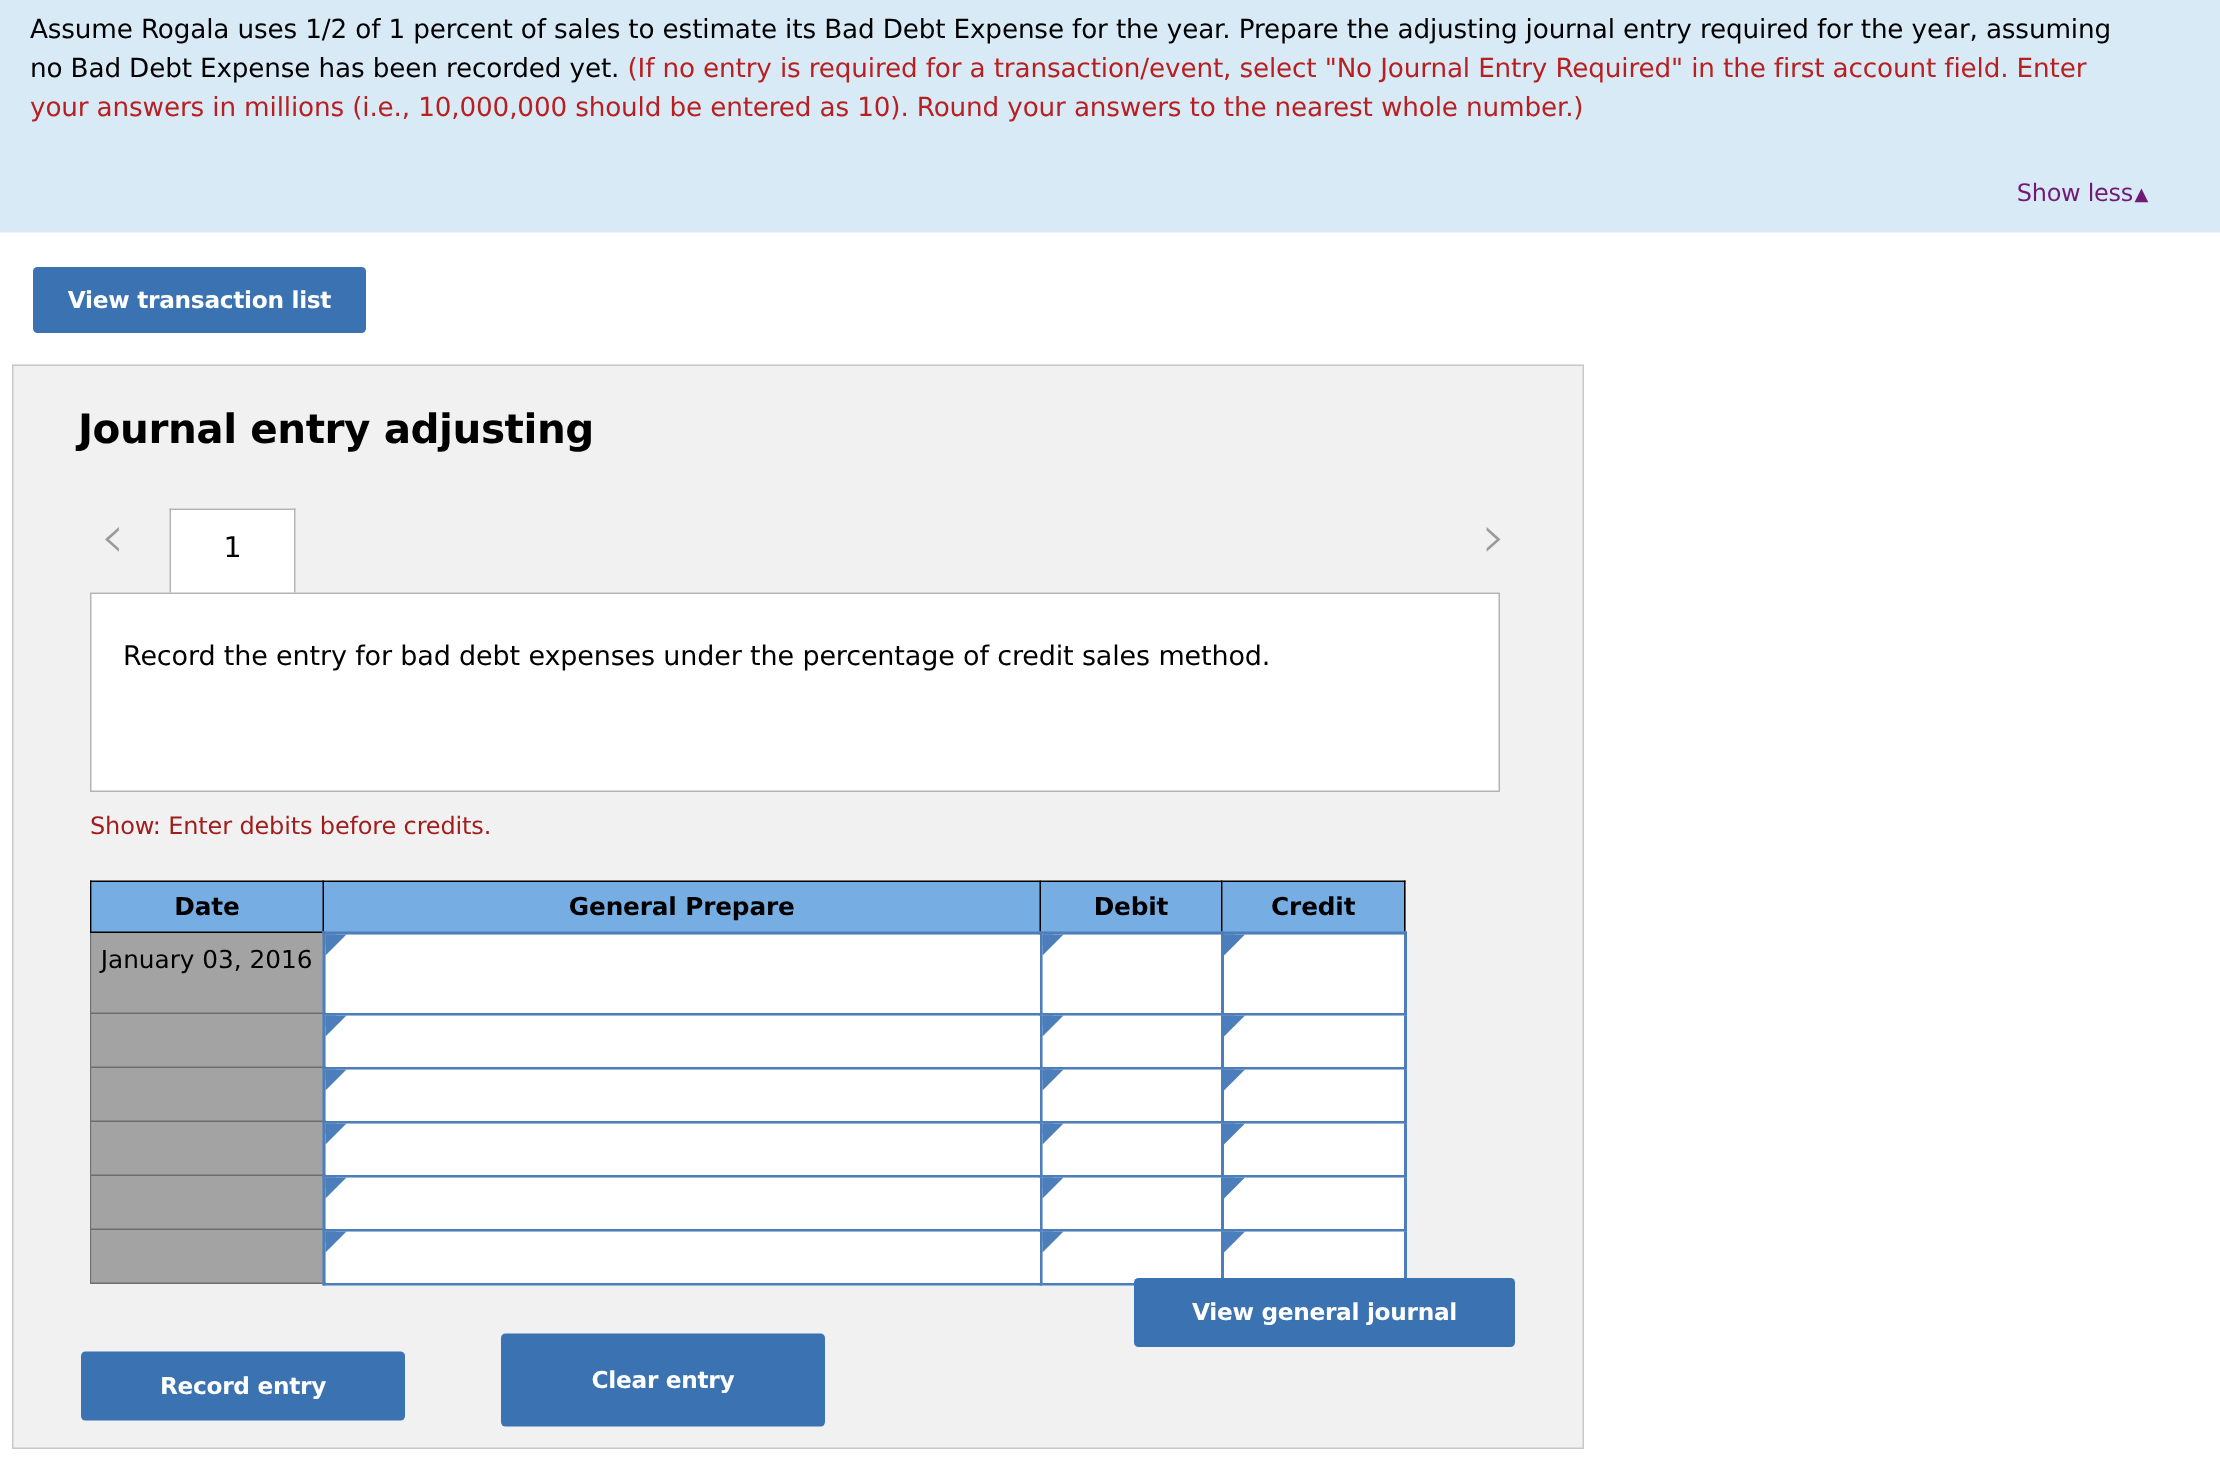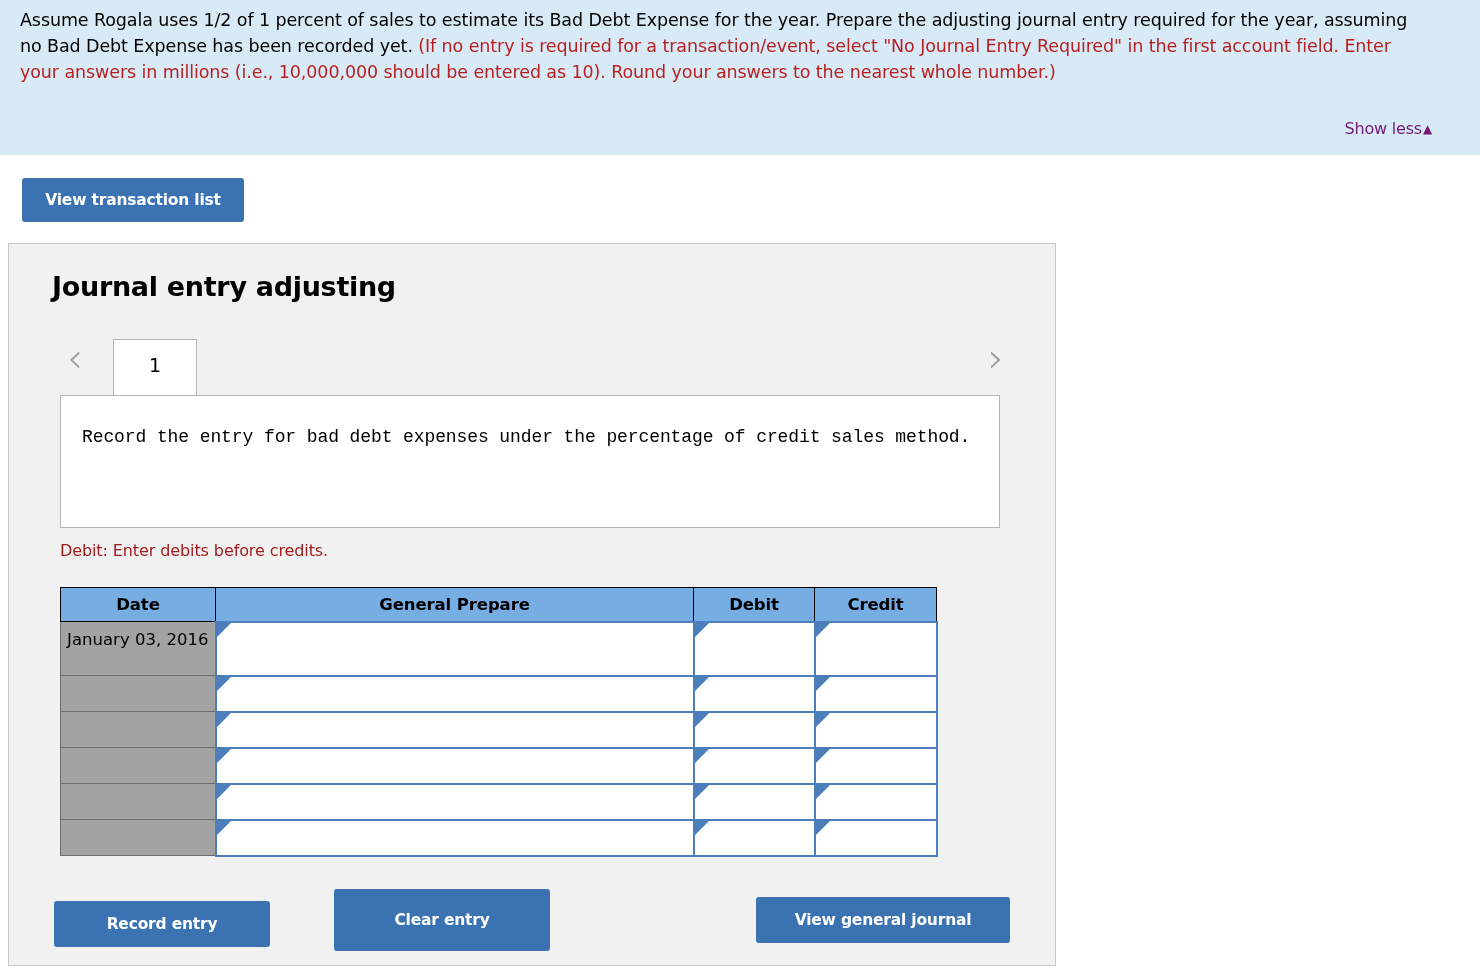--- a/index.html
+++ b/index.html
@@ -143,21 +143,20 @@
     top: 151px;
     width: 940px;
     height: 133px;
     background: #ffffff;
     border: 1px solid #b4b4b4;
     padding: 27px 24px 0 21px;
     font-size: 18px;
     line-height: 29px;
     color: #000000;
     letter-spacing: -0.1px;
-    font-family: Liberation Mono, monospace;
   }
 
   .note-text {
     position: absolute;
     left: 51px;
     top: 297px;
     font-size: 16px;
     color: #a01d1d;
     letter-spacing: -0.1px;
   }
@@ -232,21 +231,21 @@
   .btn-clear {
     position: absolute;
     left: 325px;
     top: 645px;
     width: 216px;
     height: 62px;
   }
   .btn-view-gj {
     position: absolute;
     left: 747px;
-    top: 653px;
+    top: 608px;
     width: 254px;
     height: 46px;
   }
 </style>
 </head>
 <body>
 
 <div class="question-banner">
   <div class="question-text">
     <span>Assume Rogala uses 1/2 of 1 percent of sales to estimate its Bad Debt Expense for the year. Prepare the adjusting journal entry required for the year, assuming no Bad Debt Expense has been recorded yet. </span><span class="req">(If no entry is required for a transaction/event, select "No Journal Entry Required" in the first account field. Enter your answers in millions (i.e., 10,000,000 should be entered as 10). Round your answers to the nearest whole number.)</span>
@@ -263,21 +262,21 @@
   <div class="worksheet-title">Journal entry adjusting</div>
 
   <div class="tab-strip">
     <div class="chevron chevron-prev">‹</div>
     <div class="tab-item">1</div>
     <div class="chevron chevron-next">›</div>
   </div>
 
   <div class="entry-desc">Record the entry for bad debt expenses under the percentage of credit sales method.</div>
 
-  <div class="note-text">Debit: Enter debits before credits.</div>
+  <div class="note-text">Show: Enter debits before credits.</div>
 
   <table class="journal-table">
     <colgroup>
       <col class="col-date">
       <col class="col-gj">
       <col class="col-debit">
       <col class="col-credit">
     </colgroup>
     <thead>
       <tr>

